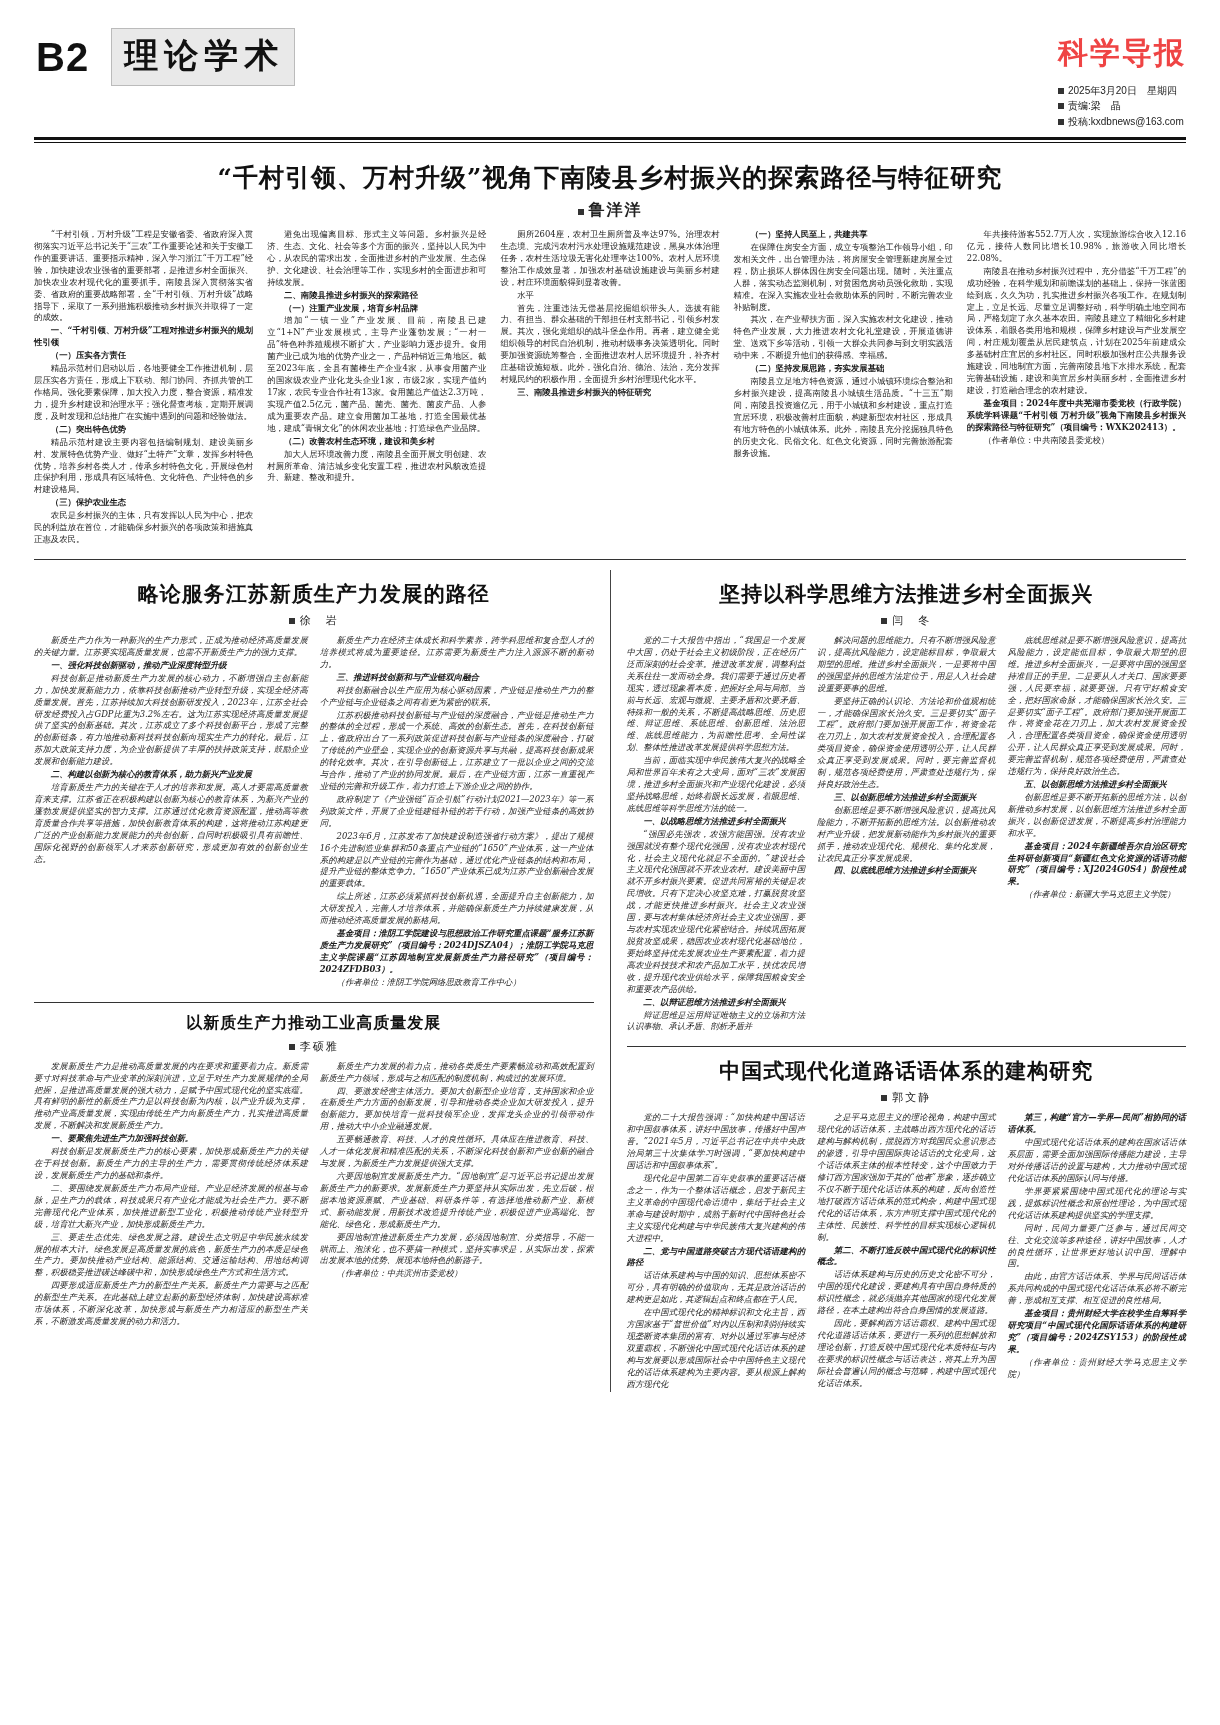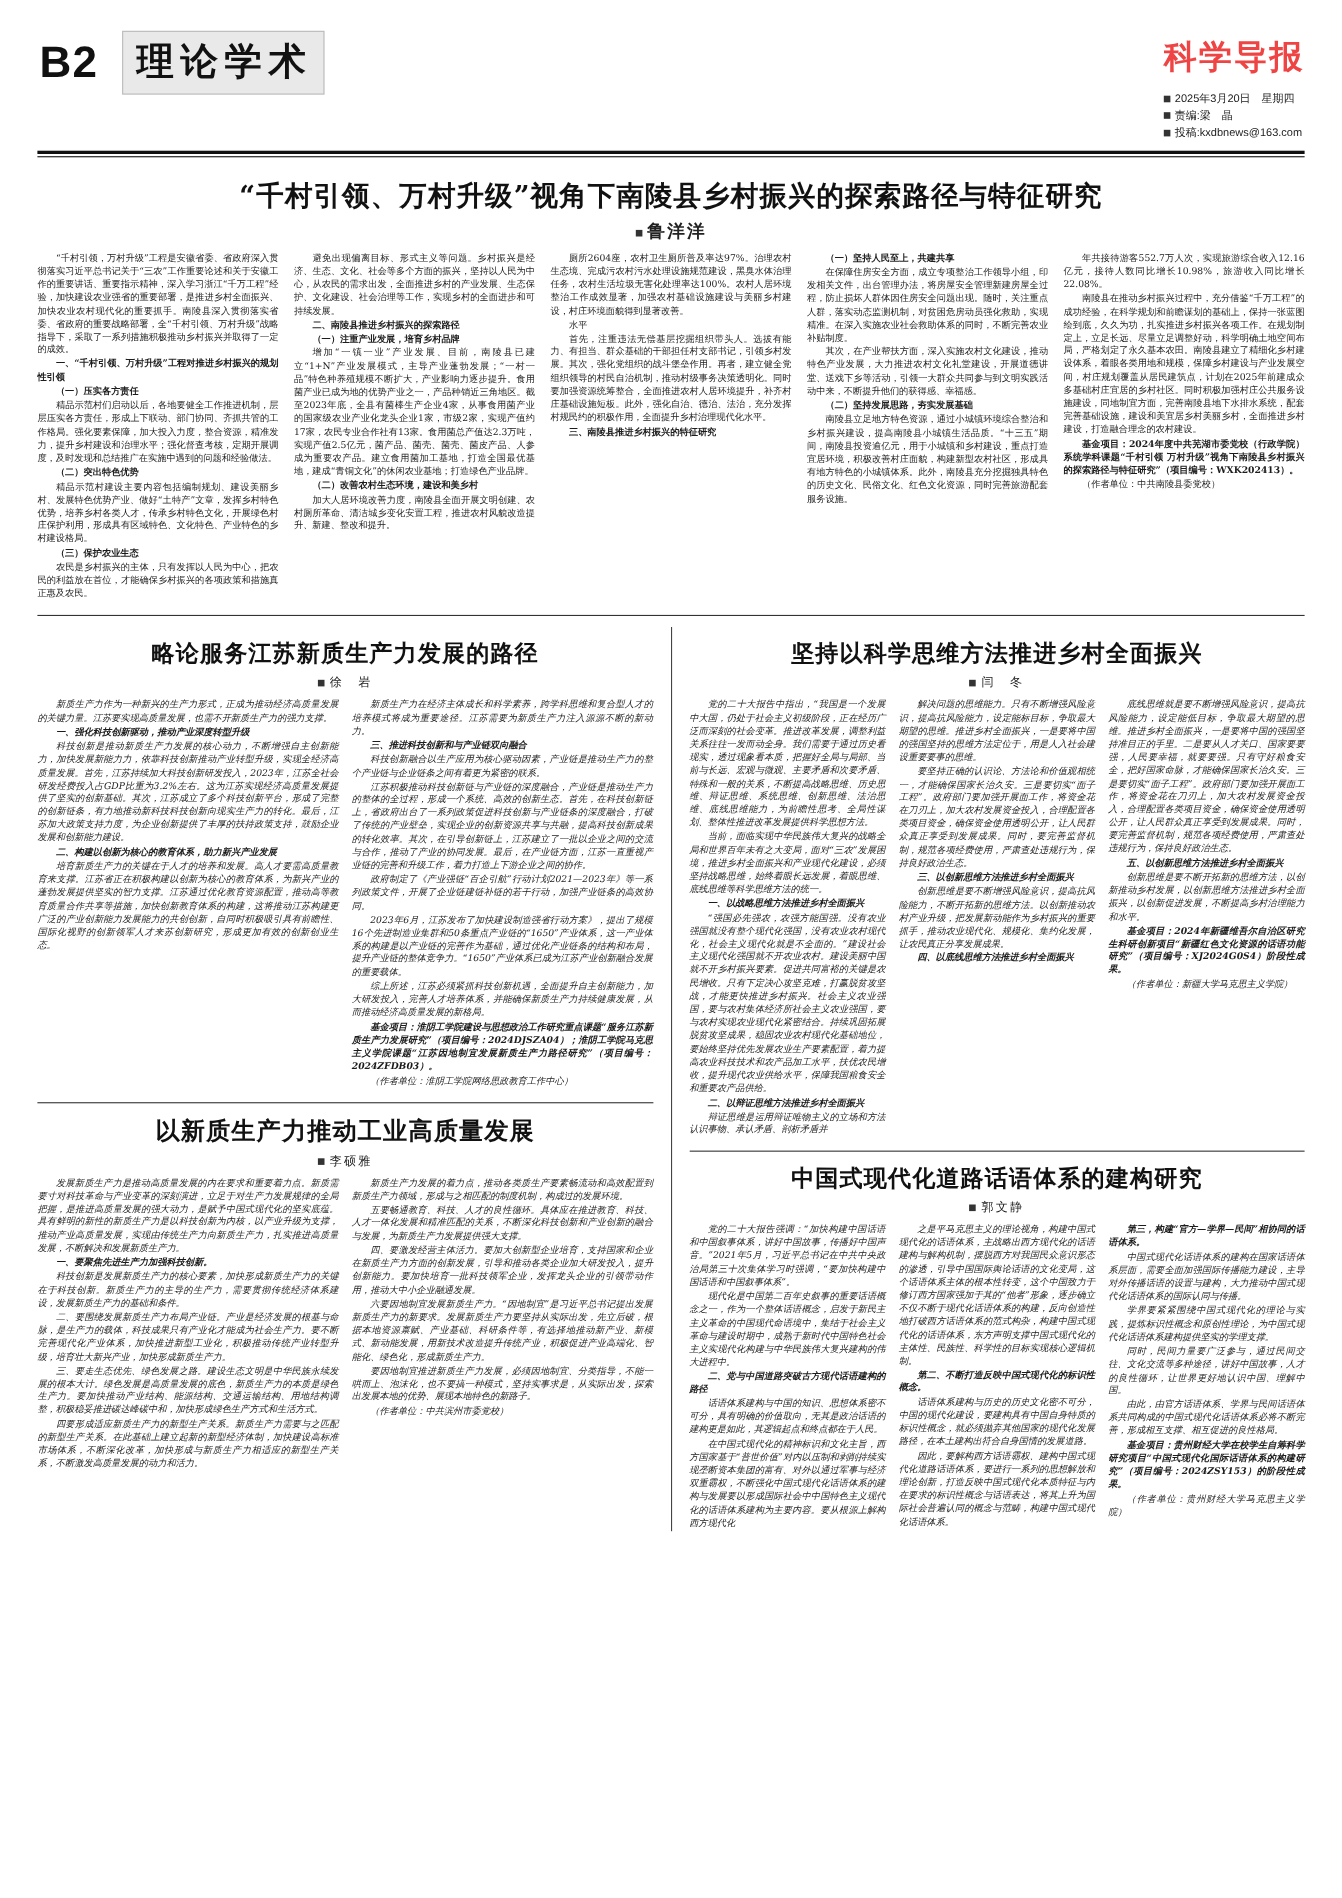--- a/index.html
+++ b/index.html
@@ -194,21 +194,21 @@
   .article-title {
     text-align: center;
     font-family: "DejaVu Serif", serif;
     font-weight: bold;
     font-size: 21px;
     letter-spacing: 1px;
     margin: 10px 0 5px 0;
     color: #111;
   }
   .article-title.small {
-    font-size: 22px;
+    font-size: 16px;
   }
   .article-byline {
     text-align: center;
     font-family: "Liberation Sans", sans-serif;
     font-size: 11px;
     letter-spacing: 2px;
     margin-bottom: 7px;
   }
   .article-byline .sq {
     display: inline-block;
@@ -347,22 +347,22 @@
         <div class="col">
           <p>发展新质生产力是推动高质量发展的内在要求和重要着力点。新质需要寸对科技革命与产业变革的深刻演进，立足于对生产力发展规律的全局把握，是推进高质量发展的强大动力，是赋予中国式现代化的坚实底蕴。具有鲜明的新性的新质生产力是以科技创新为内核，以产业升级为支撑，推动产业高质量发展，实现由传统生产力向新质生产力，扎实推进高质量发展，不断解决和发展新质生产力。</p>
           <p class="sub">一、要聚焦先进生产力加强科技创新。</p>
           <p>科技创新是发展新质生产力的核心要素，加快形成新质生产力的关键在于科技创新。新质生产力的主导的生产力，需要贯彻传统经济体系建设，发展新质生产力的基础和条件。</p>
           <p>二、要围绕发展新质生产力布局产业链。产业是经济发展的根基与命脉，是生产力的载体，科技成果只有产业化才能成为社会生产力。要不断完善现代化产业体系，加快推进新型工业化，积极推动传统产业转型升级，培育壮大新兴产业，加快形成新质生产力。</p>
           <p>三、要走生态优先、绿色发展之路。建设生态文明是中华民族永续发展的根本大计。绿色发展是高质量发展的底色，新质生产力的本质是绿色生产力。要加快推动产业结构、能源结构、交通运输结构、用地结构调整，积极稳妥推进碳达峰碳中和，加快形成绿色生产方式和生活方式。</p>
           <p>四要形成适应新质生产力的新型生产关系。新质生产力需要与之匹配的新型生产关系。在此基础上建立起新的新型经济体制，加快建设高标准市场体系，不断深化改革，加快形成与新质生产力相适应的新型生产关系，不断激发高质量发展的动力和活力。</p>
         </div>
         <div class="col">
           <p>新质生产力发展的着力点，推动各类质生产要素畅流动和高效配置到新质生产力领域，形成与之相匹配的制度机制，构成过的发展环境。</p>
+          <p>四、要激发经营主体活力。要加大创新型企业培育，支持国家和企业在新质生产力方面的创新发展，引导和推动各类企业加大研发投入，提升创新能力。要加快培育一批科技领军企业，发挥龙头企业的引领带动作用，推动大中小企业融通发展。</p>
           <p>五要畅通教育、科技、人才的良性循环。具体应在推进教育、科技、人才一体化发展和精准匹配的关系，不断深化科技创新和产业创新的融合与发展，为新质生产力发展提供强大支撑。</p>
-          <p>四、要激发经营主体活力。要加大创新型企业培育，支持国家和企业在新质生产力方面的创新发展，引导和推动各类企业加大研发投入，提升创新能力。要加快培育一批科技领军企业，发挥龙头企业的引领带动作用，推动大中小企业融通发展。</p>
           <p>六要因地制宜发展新质生产力。“因地制宜”是习近平总书记提出发展新质生产力的新要求。发展新质生产力要坚持从实际出发，先立后破，根据本地资源禀赋、产业基础、科研条件等，有选择地推动新产业、新模式、新动能发展，用新技术改造提升传统产业，积极促进产业高端化、智能化、绿色化，形成新质生产力。</p>
           <p>要因地制宜推进新质生产力发展，必须因地制宜、分类指导，不能一哄而上、泡沫化，也不要搞一种模式，坚持实事求是，从实际出发，探索出发展本地的优势、展现本地特色的新路子。</p>
           <p class="sig">（作者单位：中共滨州市委党校）</p>
         </div>
       </div>
     </div>
 
     <div class="vrule"></div>
 
     <div class="half">

